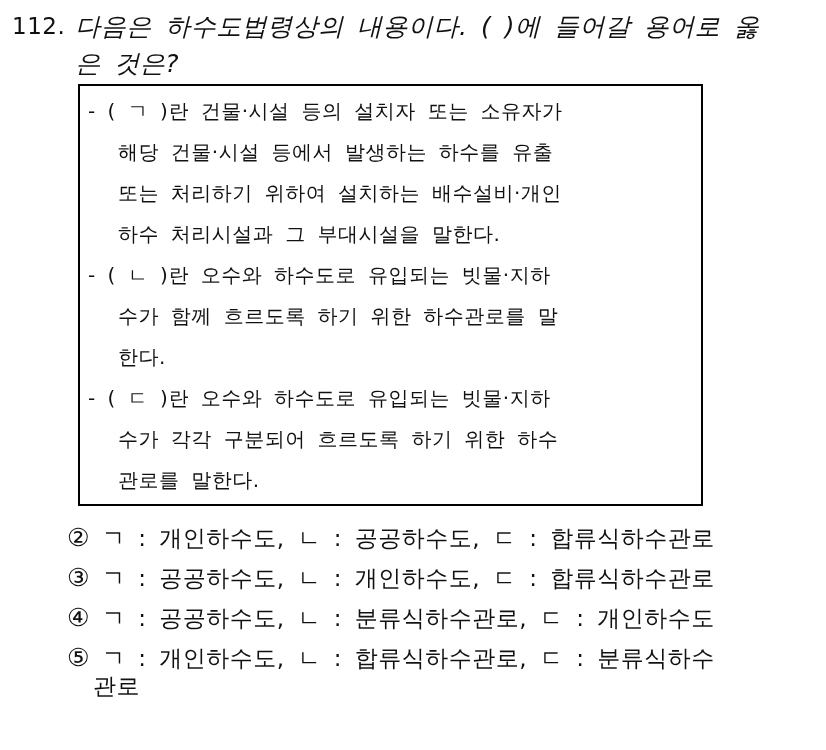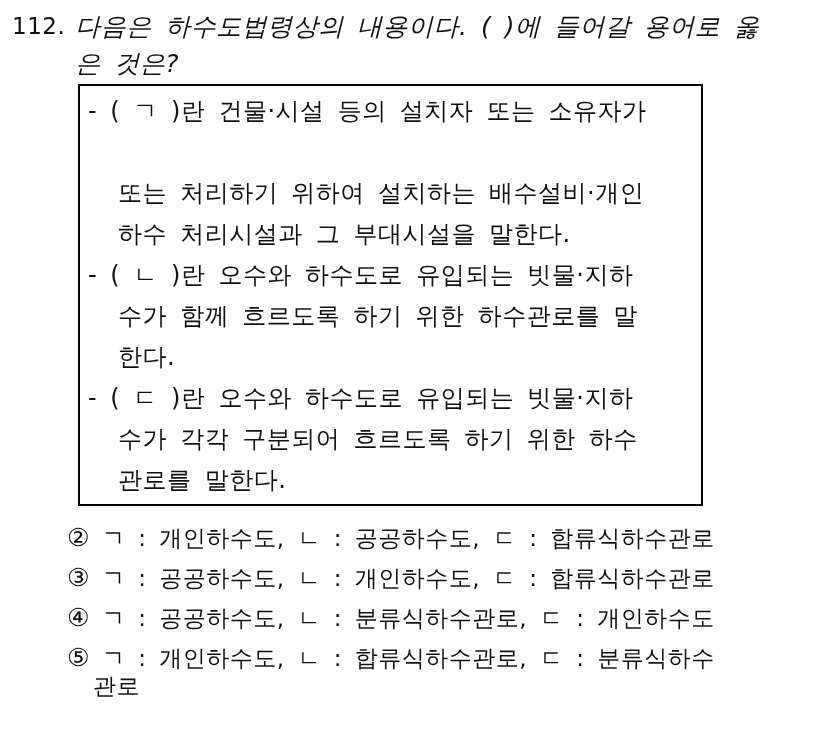--- a/index.html
+++ b/index.html
@@ -48,21 +48,21 @@
     left: 78px;
     top: 84px;
     width: 625px;
     height: 422px;
     border: 2px solid #000000;
     box-sizing: border-box;
     padding: 5px 10px 0 8px;
     background: #ffffff;
   }
   .bullet {
-    font-size: 24px;
+    font-size: 20px;
     line-height: 41px;
     word-spacing: 5px;
     letter-spacing: 0.5px;
     padding-left: 30px;
     text-indent: -30px;
   }
   
   .options {
     position: absolute;
     left: 67px;
@@ -90,21 +90,21 @@
 
   <div class="question">
     <span class="qnum">112.</span>
     <div class="qlines">
         <div class="qline">다음은 하수도법령상의 내용이다. ( )에 들어갈 용어로 옳</div>
         <div class="qline">은 것은?</div>
       </div>
   </div>
 
   <div class="defbox">
-      <div class="bullet"><span>- ( ㄱ )란 건물·시설 등의 설치자 또는 소유자가</span><br><br><span>또는 처리하기 위하여 설치하는 배수설비·개인</span><br><span>하수 처리시설과 그 부대시설을 말한다.</span></div>
+      <div class="bullet"><span>- ( ㄱ )란 건물·시설 등의 설치자 또는 소유자가</span><br><span>해당 건물·시설 등에서 발생하는 하수를 유출</span><br><span>또는 처리하기 위하여 설치하는 배수설비·개인</span><br><span>하수 처리시설과 그 부대시설을 말한다.</span></div>
       <div class="bullet"><span>- ( ㄴ )란 오수와 하수도로 유입되는 빗물·지하</span><br><span>수가 함께 흐르도록 하기 위한 하수관로를 말</span><br><span>한다.</span></div>
       <div class="bullet"><span>- ( ㄷ )란 오수와 하수도로 유입되는 빗물·지하</span><br><span>수가 각각 구분되어 흐르도록 하기 위한 하수</span><br><span>관로를 말한다.</span></div>
     </div>
 
   <div class="options">
       <div class="option"><span class="marker">②</span><span class="otext"><span>ㄱ : 개인하수도, ㄴ : 공공하수도, ㄷ : 합류식하수관로</span></span></div>
       <div class="option"><span class="marker">③</span><span class="otext"><span>ㄱ : 공공하수도, ㄴ : 개인하수도, ㄷ : 합류식하수관로</span></span></div>
       <div class="option"><span class="marker">④</span><span class="otext"><span>ㄱ : 공공하수도, ㄴ : 분류식하수관로, ㄷ : 개인하수도</span></span></div>
       <div class="option"><span class="marker">⑤</span><span class="otext"><span>ㄱ : 개인하수도, ㄴ : 합류식하수관로, ㄷ : 분류식하수</span><br><span>관로</span></span></div>
     </div>

